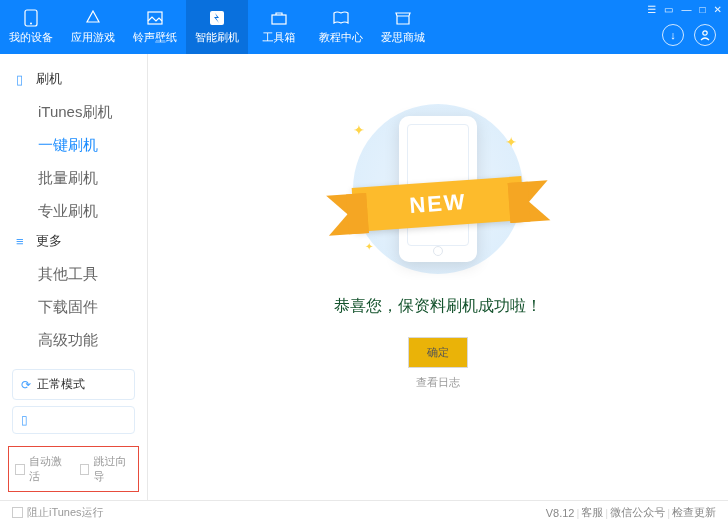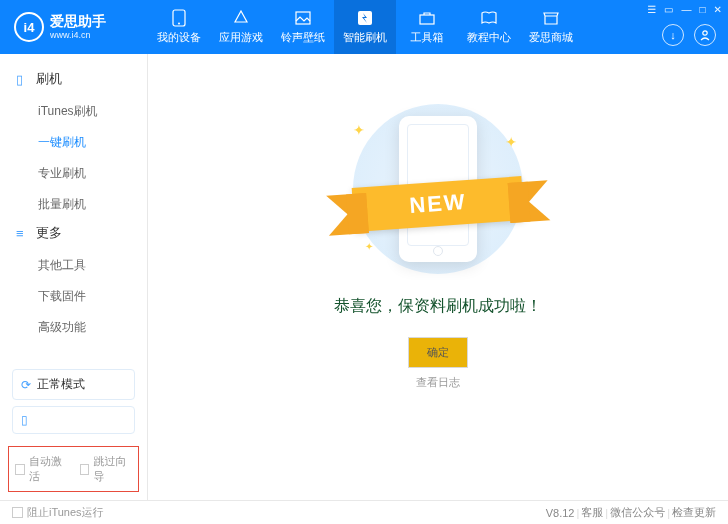--- a/index.html
+++ b/index.html
@@ -15,21 +15,21 @@
 .tab .ic{width:18px;height:18px;display:flex;align-items:center;justify-content:center}
 .tab .lbl{font-size:11px}
 .winctl{position:absolute;top:4px;right:6px;display:flex;gap:8px;font-size:10px}
 .winctl span{cursor:pointer;opacity:.9}
 .hdr-r{position:absolute;right:12px;bottom:8px;display:flex;gap:10px}
 .circ{width:22px;height:22px;border:1.5px solid rgba(255,255,255,.8);border-radius:50%;display:flex;align-items:center;justify-content:center;font-size:11px;cursor:pointer}
 .body{display:flex;height:446px}
 .side{width:148px;border-right:1px solid #e8e8e8;padding-top:12px;position:relative;background:#fff}
 .sec{padding:4px 16px;display:flex;align-items:center;color:#333;font-size:13px;margin-bottom:4px}
 .sec .si{width:14px;margin-right:6px;color:#4aa3ff}
-.item{padding:7px 0 7px 38px;font-size:12px;color:#666;cursor:pointer}
+.item{padding:7px 0 7px 38px;font-size:15px;color:#666;cursor:pointer}
 .item.active{color:#1a8cff}
 .dev{position:absolute;bottom:60px;left:0;right:0;padding:0 12px}
 .dev-row{border:1px solid #e0ecf8;border-radius:4px;padding:6px 8px;margin-bottom:6px;display:flex;align-items:center;gap:6px;font-size:12px;cursor:pointer}
 .badge{background:#4aa3ff;color:#fff;font-size:9px;padding:1px 5px;border-radius:8px}
 .opts{position:absolute;bottom:8px;left:8px;right:8px;border:1.5px solid #e74c3c;padding:7px 6px;display:flex;gap:12px}
 .chk{display:flex;align-items:center;gap:4px;color:#999;font-size:11px}
 .chk .box{width:11px;height:11px;border:1px solid #ccc;background:#fff}
 .main{flex:1;position:relative;padding-top:50px;text-align:center}
 .ill{width:250px;height:170px;margin:0 auto 22px;position:relative}
 .big-circ{width:170px;height:170px;border-radius:50%;background:radial-gradient(circle,#eaf4fd 0%,#d9ecfb 100%);margin:0 auto;position:relative}
@@ -47,27 +47,20 @@
 .log{margin-top:7px;font-size:11px;color:#999;cursor:pointer}
 .ftr{height:24px;border-top:1px solid #e8e8e8;display:flex;align-items:center;padding:0 12px;font-size:11px;color:#888;justify-content:space-between}
 .ftr-l{display:flex;align-items:center;gap:5px}
 .ftr-r{display:flex;gap:2px;align-items:center}
 svg{display:block}
 </style>
 </head>
 <body>
 
 <div class="hdr">
-  <div class="logo">
-    <div class="logo-ic">i4</div>
-    <div class="logo-txt">
-      <div class="t">爱思助手</div>
-      <div class="s">www.i4.cn</div>
-    </div>
-  </div>
   <div class="tabs">
     <div class="tab">
         <span class="ic">
           <svg width="14" height="18" viewBox="0 0 14 18">
             <rect x="1" y="1" width="12" height="16" rx="2" fill="none" stroke="#fff" stroke-width="1.2"></rect>
             <circle cx="7" cy="14.5" r="1" fill="#fff"></circle>
           </svg>
         </span>
         <span class="lbl">我的设备</span>
       </div>
@@ -142,22 +135,22 @@
 </div>
 
 <div class="body">
   <div class="side">
     <div class="sec">
         <span class="si">▯</span>
         <span>刷机</span>
       </div>
     <div class="item">iTunes刷机</div>
     <div class="item active">一键刷机</div>
+    <div class="item">批量刷机</div>
     <div class="item">专业刷机</div>
-    <div class="item">批量刷机</div>
     <div class="sec">
         <span class="si">≡</span>
         <span>更多</span>
       </div>
     <div class="item">其他工具</div>
     <div class="item">下载固件</div>
     <div class="item">高级功能</div>
 
     <div class="dev">
       <div class="dev-row">

